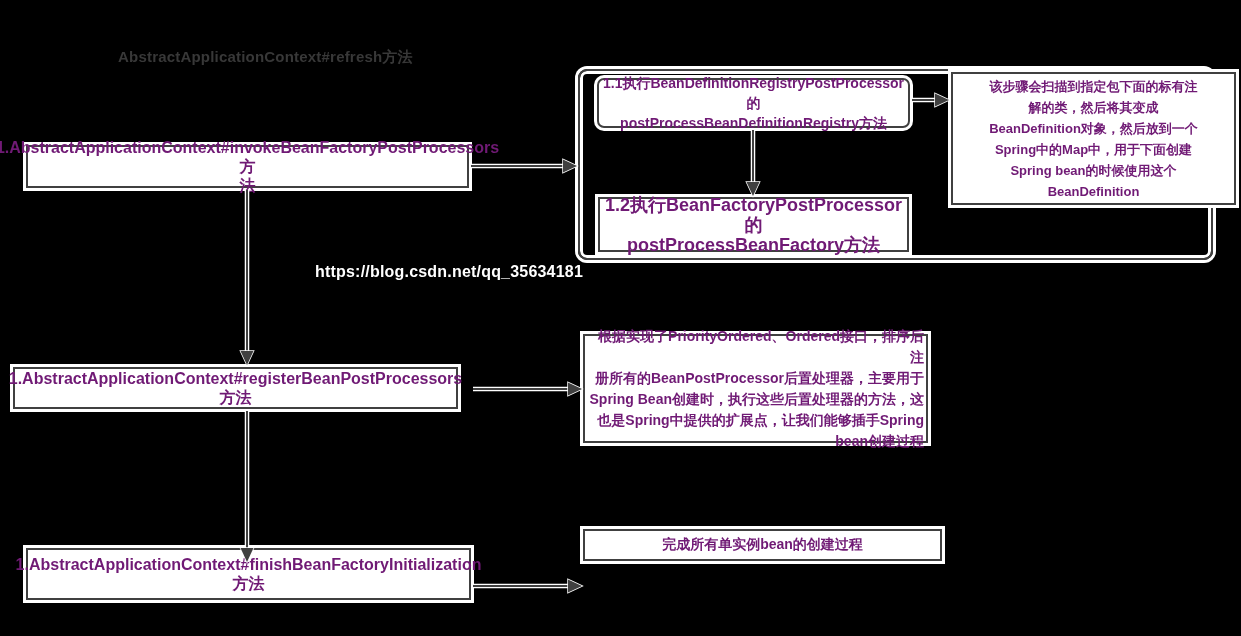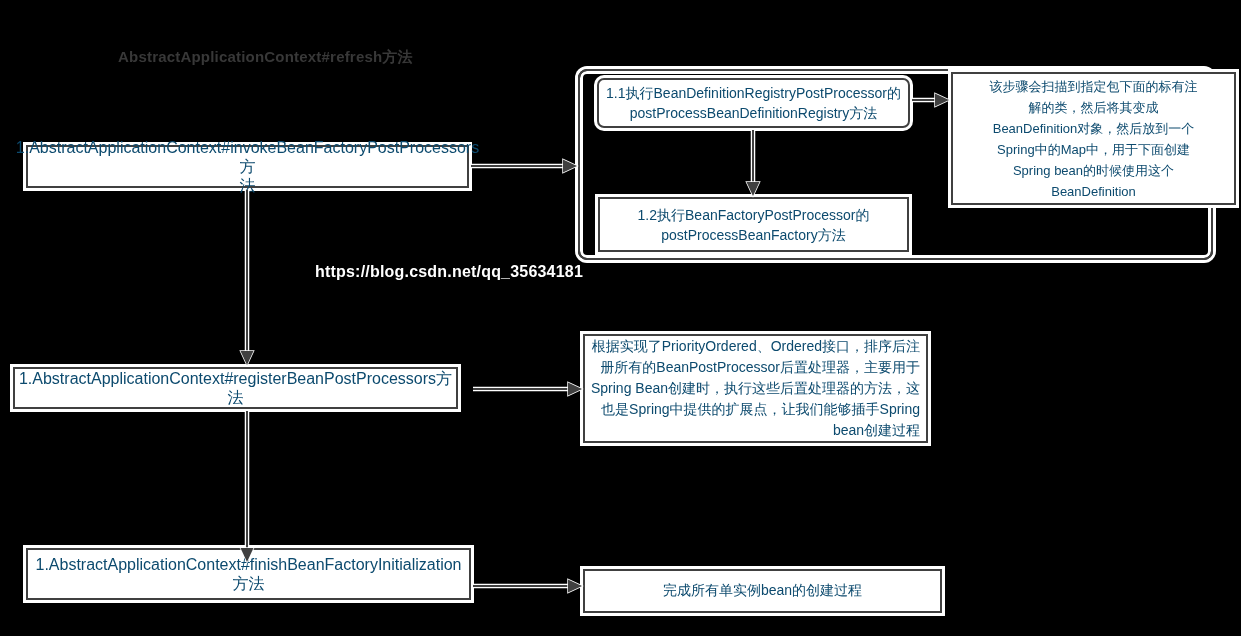--- a/index.html
+++ b/index.html
@@ -12,45 +12,46 @@
     position:absolute; left:118px; top:48px;
     color:#383838; font-size:15px; font-weight:600; letter-spacing:.2px;
   }
   .watermark {
     position:absolute; left:315px; top:263px;
     color:#ffffff; font-size:16px; font-weight:700; letter-spacing:.2px;
   }
   .box {
     position:absolute; box-sizing:border-box;
     background:#fff; border:2px solid #404040;
-    color:#0c4a6e; text-align:center;
+    color:#701a75; text-align:center;
     display:flex; align-items:center; justify-content:center;
     white-space:pre-line;
     box-shadow:0 0 0 3px #fff; 
+    font-weight:bold;
   }
   .group {
     position:absolute; box-sizing:border-box;
     left:578px; top:69px; width:635px; height:191px;
     background:transparent; border:2px solid #404040; border-radius:9px;
     box-shadow:0 0 0 3px #fff, inset 0 0 0 3px #fff;
   }
   .node-main  { font-size:16px; line-height:19px; }
   .node-sub   { font-size:14px; line-height:20px; border-radius:7px; }
-  .node-sub2  { font-size:14px; line-height:20px;text-align:center; }
+  .node-sub2  { font-size:18px; line-height:20px;text-align:center; }
   .note-right { font-size:13px; line-height:21px; padding:0 4px; }
   .note-mid   { font-size:14px; line-height:21px; padding:0 2px; }
   .note-done  { font-size:14px; }
   #boxA  { left:26px;  top:145px; width:443px; height:43px;  }
   #box11 { left:597px; top:78px;  width:313px; height:50px;  }
   #box12 { left:598px; top:197px; width:311px; height:55px;  }
   #boxR  { left:951px; top:72px;  width:285px; height:133px; }
   #boxB  { left:13px;  top:367px; width:445px; height:42px;  }
   #noteB { left:583px; top:334px; width:345px; height:109px;text-align:right; }
   #boxC  { left:26px;  top:548px; width:445px; height:52px;  }
-  #noteC { left:583px; top:569px; width:359px; height:44px;  }
+  #noteC { left:583px; top:529px; width:359px; height:32px;  }
   svg.arrows { position:absolute; left:0; top:0; pointer-events:none; }
   .casing { stroke:#fff; stroke-width:4.5; fill:none; }
   .wire   { stroke:#404040; stroke-width:2; fill:none; }
   .head   { fill:#404040; stroke:#fff; stroke-width:1.5; paint-order:stroke; }
 </style>
 </head>
 <body>
 
 <div class="stage">
 

